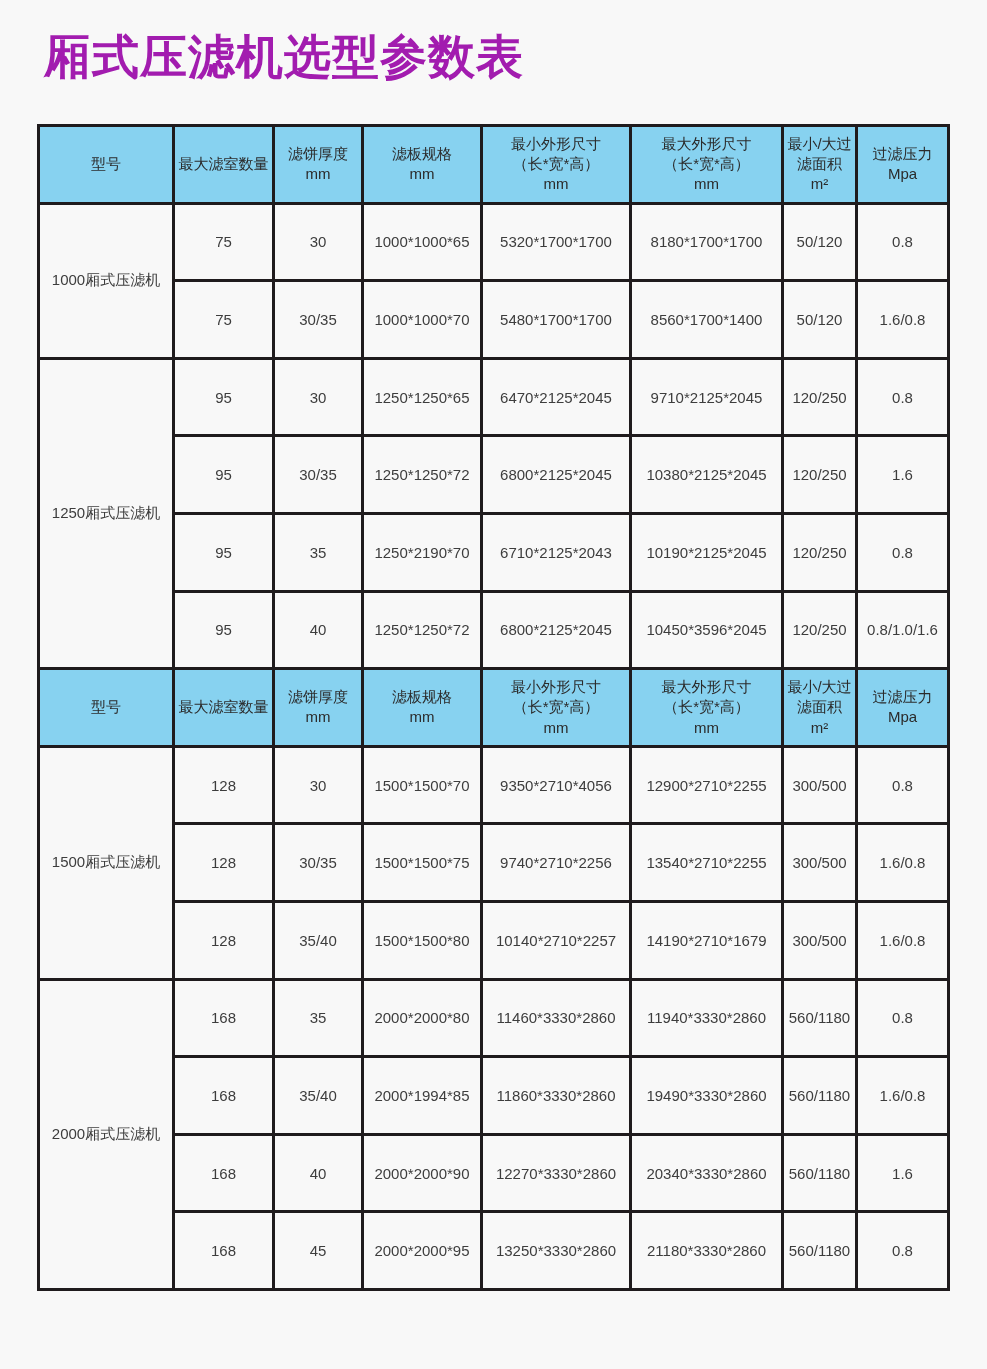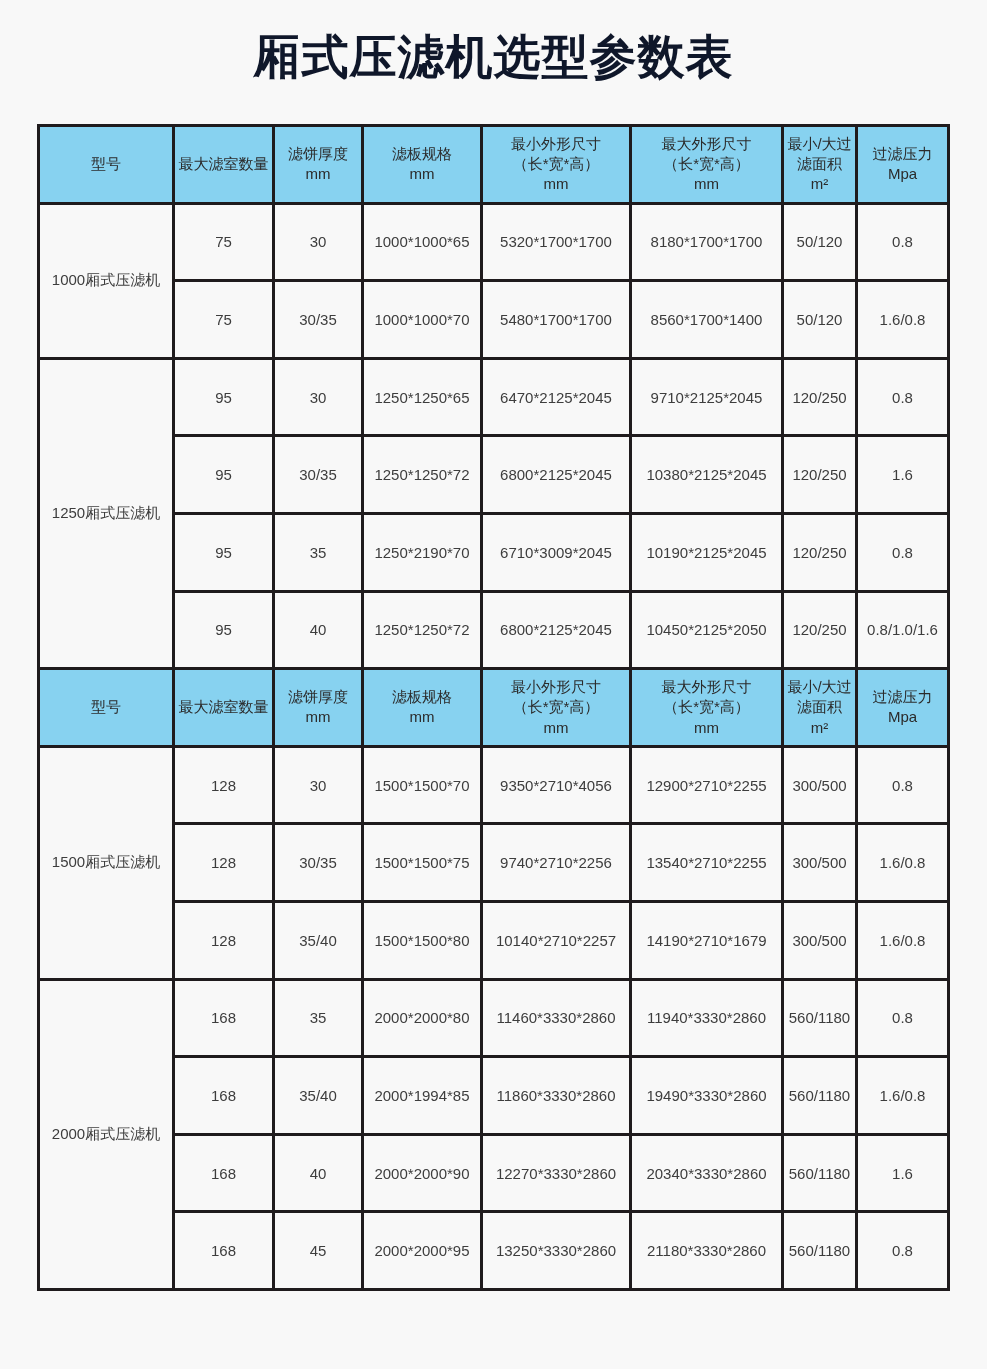--- a/index.html
+++ b/index.html
@@ -11,25 +11,26 @@
   .page {
     width: 987px;
     height: 1369px;
     background: #f8f8f8;
     overflow: hidden;
   }
   .title {
     margin: 0;
     padding-top: 26px;
     height: 72px;
-    text-align: center;
+    text-align: left;
     font-size: 47px;
     font-weight: bold;
     letter-spacing: 1px;
-    color: #0f172a;
+    color: #a21caf;
+    padding-left: 44px;
   }
   table.param-table {
     border-collapse: collapse;
     table-layout: fixed;
     width: 910px;
     margin: 26px auto 0 auto;
     background: #f8f8f8;
   }
   .param-table th, .param-table td {
     border: 3px solid #1f1b1d;
@@ -129,31 +130,31 @@
       <td>1250*1250*72</td>
       <td>6800*2125*2045</td>
       <td>10380*2125*2045</td>
       <td>120/250</td>
       <td>1.6</td>
     </tr>
     <tr>
       <td>95</td>
       <td>35</td>
       <td>1250*2190*70</td>
-      <td>6710*3009*2045</td>
+      <td>6710*2125*2043</td>
       <td>10190*2125*2045</td>
       <td>120/250</td>
       <td>0.8</td>
     </tr>
     <tr>
       <td>95</td>
       <td>40</td>
       <td>1250*1250*72</td>
       <td>6800*2125*2045</td>
-      <td>10450*2125*2050</td>
+      <td>10450*3596*2045</td>
       <td>120/250</td>
       <td>0.8/1.0/1.6</td>
     </tr>
 
     <tr>
       <th>型号</th>
       <th>最大滤室数量</th>
       <th>滤饼厚度
 mm</th>
       <th>滤板规格

